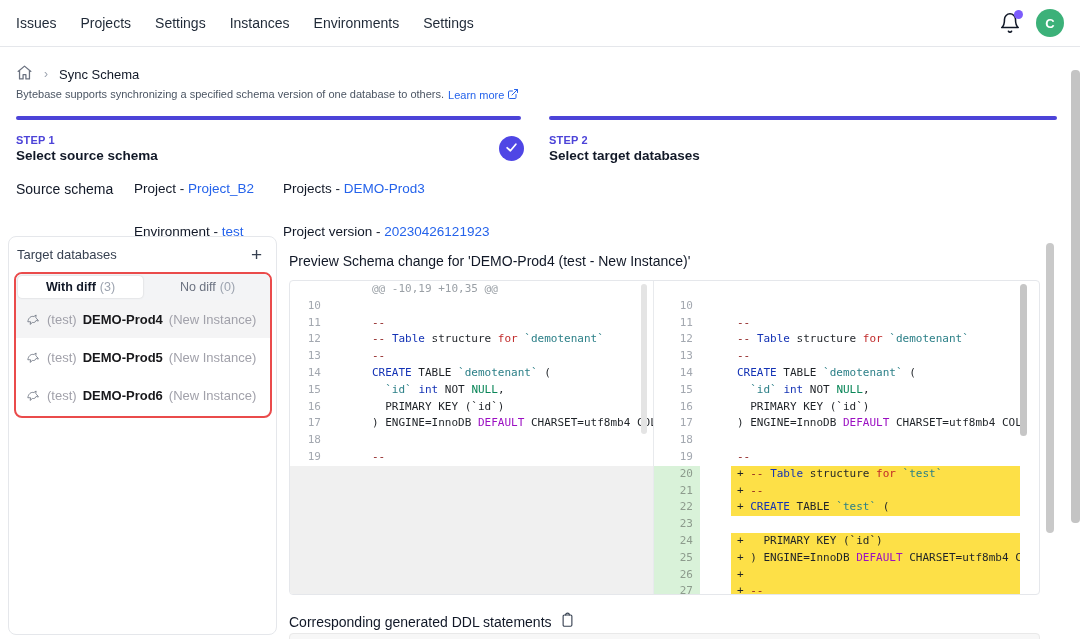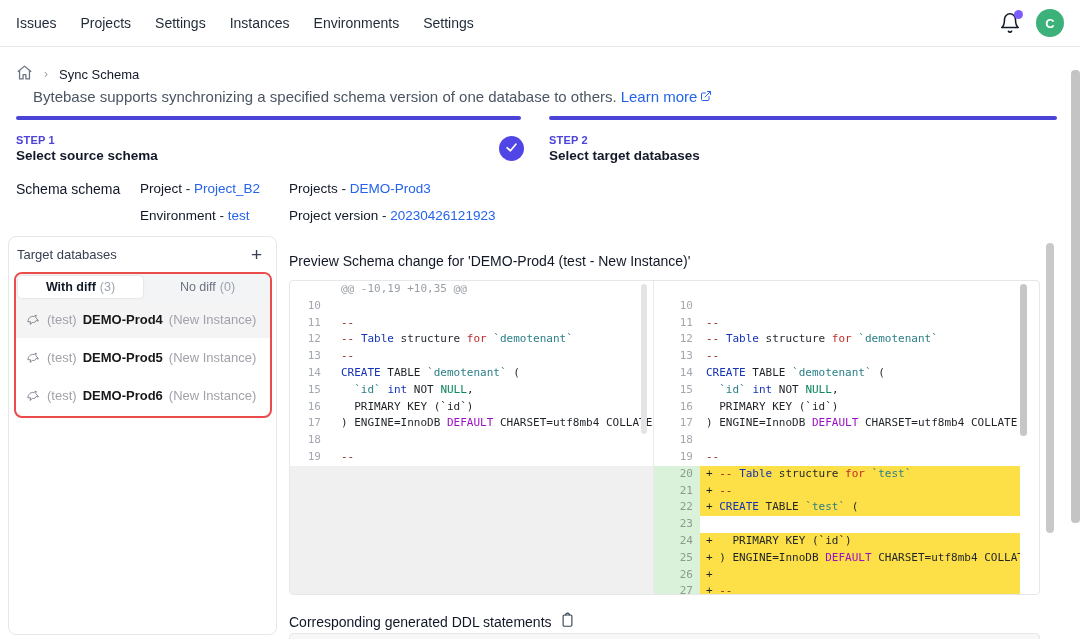--- a/index.html
+++ b/index.html
@@ -14,36 +14,36 @@
   .nav-item { cursor:pointer; }
   .nav-right { margin-left:auto; display:flex; align-items:center; gap:15px; }
   .bell-wrap { position:relative; width:22px; height:22px; }
   .dot { position:absolute; top:-2px; right:-2px; width:9px; height:9px; border-radius:50%; background:#7c5cfc; }
   .avatar { width:28px; height:28px; border-radius:50%; background:#3cb179; color:#fff;
             display:flex; align-items:center; justify-content:center; font-size:13px; font-weight:600; }
 
   
   .crumbs { position:absolute; top:64px; left:16px; display:flex; align-items:center; gap:11px; font-size:13px; color:#111827; }
   .chev { color:#9ca3af; font-size:12px; }
-  .intro { position:absolute; top:88px; left:16px; font-size:15px; color:#4b5563; display:flex; align-items:flex-start; gap:4px;margin-left:17px; }
+  .intro { position:absolute; top:88px; left:16px; font-size:11px; color:#4b5563; display:flex; align-items:flex-start; gap:4px; }
   .learn { color:#2563eb; text-decoration:none; display:inline-flex; align-items:center; gap:3px; cursor:pointer; }
 
   
   .bar { position:absolute; top:116px; height:4px; background:#4c43d8; border-radius:2px; }
   #bar1 { left:16px; width:505px; }
   #bar2 { left:549px; width:508px; }
   .step-label { position:absolute; top:134px; font-size:11px; font-weight:700; color:#4c43d8; letter-spacing:.2px; }
   .step-title { position:absolute; top:148px; font-size:13.5px; font-weight:600; color:#111827; }
   .check { position:absolute; top:136px; left:499px; width:25px; height:25px; border-radius:50%;
            background:#4f46e5; display:flex; align-items:center; justify-content:center; }
 
   
   .source-label { position:absolute; top:181px; left:16px; font-size:14px; color:#111827; }
-  .source-fields { position:absolute; top:181px; left:140px; display:grid; grid-template-columns:149px auto;
-                   row-gap:12px; font-size:13.5px; color:#111827; }
+  .source-fields { position:absolute; top:181px; left:134px; display:grid; grid-template-columns:149px auto;
+                   row-gap:28px; font-size:13.5px; color:#111827; }
   .sf a { color:#2563eb; text-decoration:none; cursor:pointer; }
 
   
   .targets-card { position:absolute; left:8px; top:236px; width:269px; height:399px;
                   border:1px solid #e5e7eb; border-radius:8px; background:#fff; }
   .targets-head { display:flex; align-items:center; justify-content:space-between; padding:10px 14px 0 8px; }
   .targets-title { font-size:13px; color:#374151; }
   .plus-btn { font-size:19px; font-weight:400; color:#374151; line-height:14px; cursor:pointer; }
   .redbox { position:absolute; left:5px; right:4px; top:35px; height:146px; border:2px solid #ea4b4b;
             border-radius:8px; overflow:hidden; background:#fff; }
@@ -60,21 +60,21 @@
 
   
   .preview-title { position:absolute; left:289px; top:253px; font-size:14px; color:#111827; }
   .editor { position:absolute; left:289px; top:280px; width:751px; height:315px; border:1px solid #e5e7eb;
             border-radius:4px; background:#fff; overflow:hidden;
             font-family:"DejaVu Sans Mono", monospace; font-size:11px; line-height:16.8px; }
   .pane { position:absolute; top:0; bottom:0; overflow:hidden; }
   .pane-left { left:0; width:363px; }
   .pane-right { left:364px; width:366px; }
   .divider { position:absolute; left:363px; top:0; bottom:0; width:1px; background:#e8eaed; }
-  .dline { display:flex; height:16.8px; }
+  .dline { display:flex; height:16.8px;gap:31px; }
   .gut { flex:0 0 42px; text-align:right; padding-right:11px; color:#a3a8b0; }
   .pane-right .gut { flex:0 0 46px; padding-right:7px; }
   .code { flex:1; white-space:pre; overflow:hidden; padding-left:9px; color:#1f2328; }
   .pane-right .code { padding-left:6px; }
   .dline.added .gut { background:#d9f2d9; color:#8d9b8d; }
   .dline.added .code { background:#fde047; }
   .lfill { position:absolute; top:184.8px; bottom:0; left:0; width:363px; background:#f0f0f0; }
   .tk-hd { color:#9aa0a6; }
   .tk-cm { color:#8f2121; }
   .tk-kb { color:#1433b5; }
@@ -157,21 +157,21 @@
   <div class="check">
     <span>
       <svg width="13" height="13" viewBox="0 0 24 24" fill="none" stroke="#fff" stroke-width="3.2" stroke-linecap="round" stroke-linejoin="round">
           <path d="M4 12.5 10 18 20 6"></path>
         </svg>
     </span>
   </div>
   <div class="step-label" style="left:549px">STEP 2</div>
   <div class="step-title" style="left:549px">Select target databases</div>
 
-  <div class="source-label">Schema schema</div>
+  <div class="source-label">Source schema</div>
   <div class="source-fields" id="source-fields">
       <div class="sf"><span>Project - </span><a>Project_B2</a></div>
       <div class="sf"><span>Projects - </span><a>DEMO-Prod3</a></div>
       <div class="sf"><span>Environment - </span><a>test</a></div>
       <div class="sf"><span>Project version - </span><a>20230426121923</a></div>
     </div>
 
   <aside class="targets-card">
     <div class="targets-head">
       <span class="targets-title">Target databases</span>

